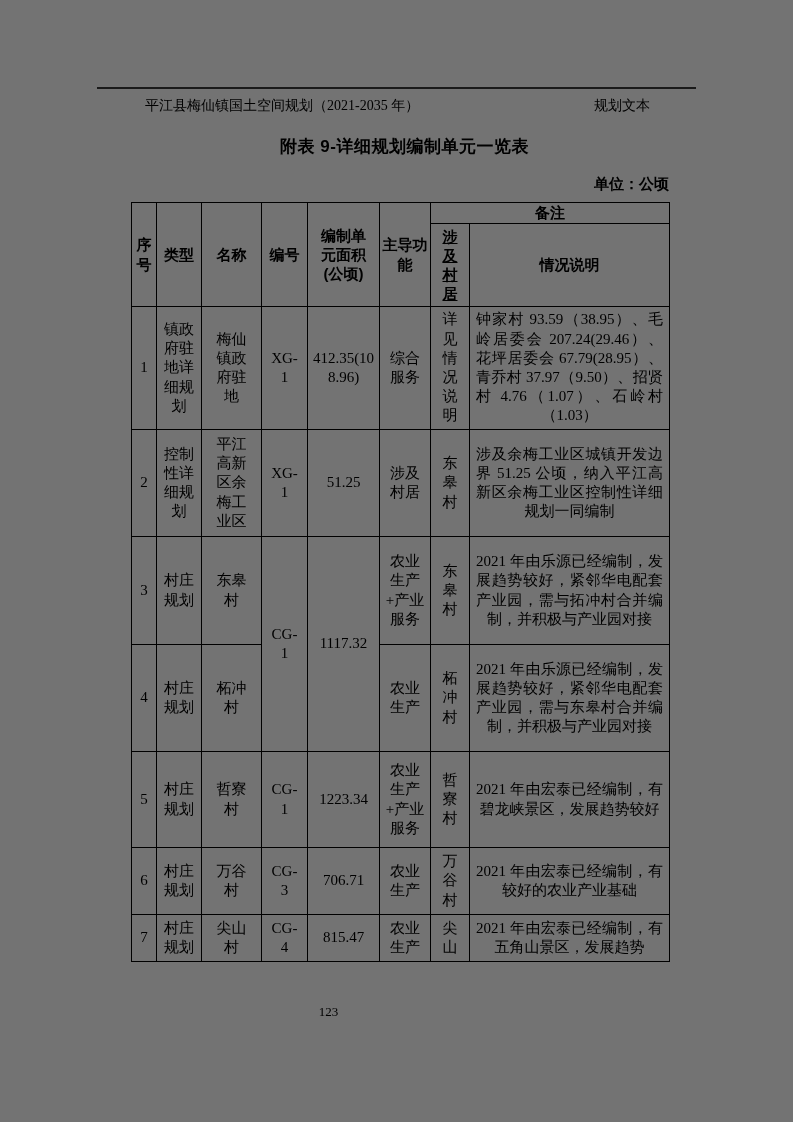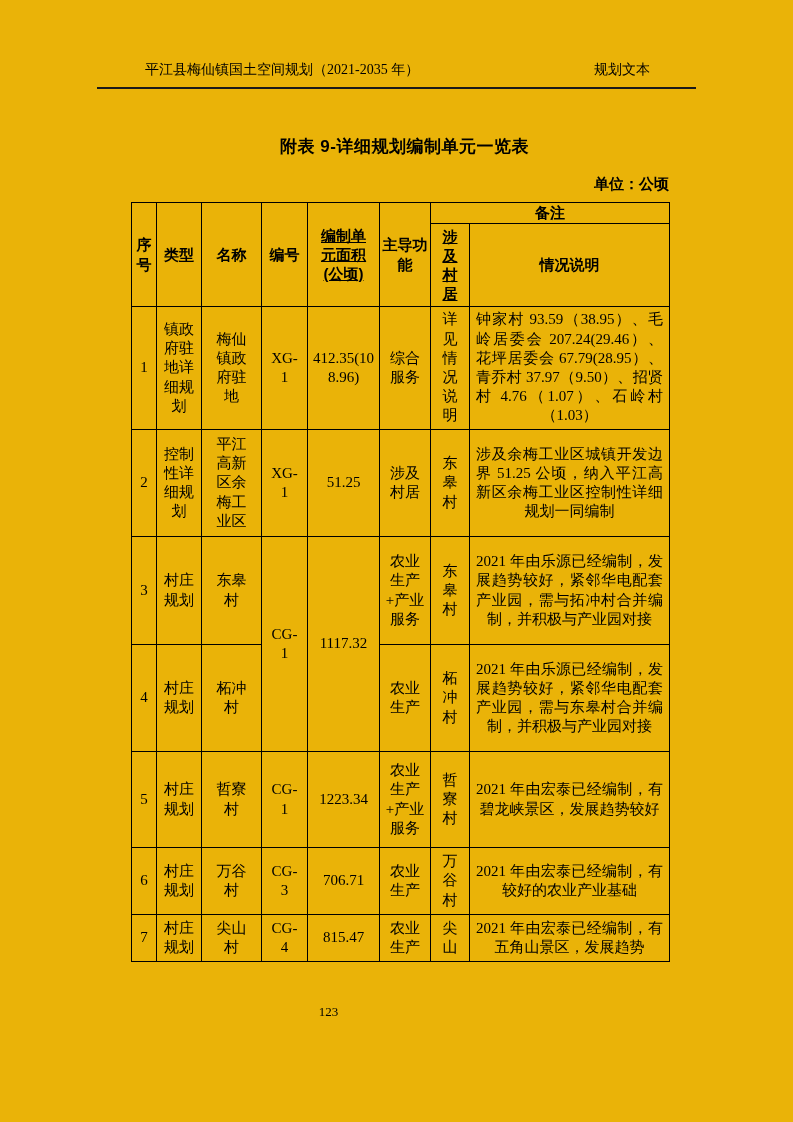--- a/index.html
+++ b/index.html
@@ -3,34 +3,34 @@
 <meta charset="utf-8">
 <style>
   * { margin: 0; padding: 0; box-sizing: border-box; }
   html, body { background: #ffffff; }
   body { font-family: "Liberation Serif", "DejaVu Serif", serif; color: #000; }
 
   .page {
     position: relative;
     width: 793px;
     height: 1122px;
-    background: #eab308;
+    background: #737373;
     overflow: hidden;
     margin: 0 auto;
   }
 
   
   .running-header {
     position: absolute;
     top: 62px; left: 97px; width: 599px;
     display: flex; justify-content: space-between; align-items: flex-end;
     font-size: 14px; line-height: 1.2;
   }
   .running-header .rh-left { padding-left: 48px; }
-  .running-header .rh-right { padding-right: 46px; }
+  .running-header .rh-right { padding-right: 46px; margin-top: 36px; }
   .header-rule {
     position: absolute;
     top: 87px; left: 97px; width: 599px; height: 2px;
     background: #1a1a1a;
   }
 
   .doc-title {
     position: absolute;
     top: 135px; left: 8px; width: 793px;
     text-align: center;
@@ -65,21 +65,21 @@
     word-break: break-all;
     overflow: hidden;
     padding: 1px 3px;
   }
   .plan-table thead th {
     font-family: "Liberation Sans", "DejaVu Sans", sans-serif;
     font-weight: bold;
     padding: 0 2px;
   }
   thead th.h-seq      { padding: 0 2px; }
-  thead th.h-area     { padding: 0 11px; text-decoration: underline; }
+  thead th.h-area     { padding: 0 11px; }
   thead th.h-villages { padding: 0 7px; text-decoration: underline; }
 
   td.c-seq   { padding: 0 2px; }
   td.c-type  { padding: 0 6px; }
   td.c-name  { padding: 0 12px; }
   td.c-code  { padding: 0 7px; }
   td.c-area  { padding: 0 2px; }
   td.c-func  { padding: 0 3px; }
   td.c-vill  { padding: 0 7px; margin-left: 40px; }
   td.c-desc  {

